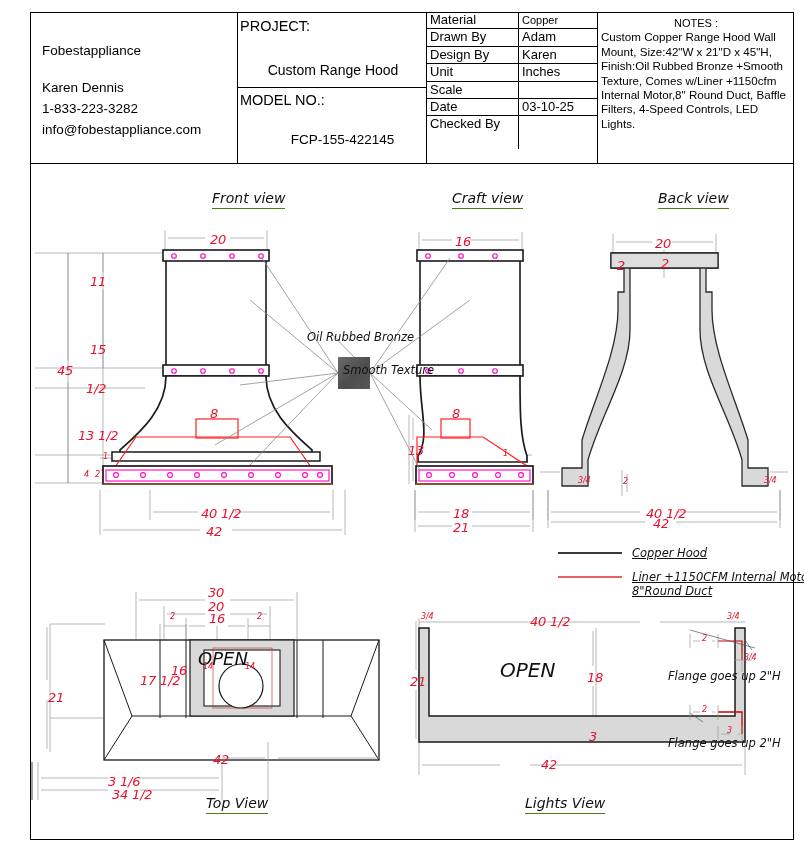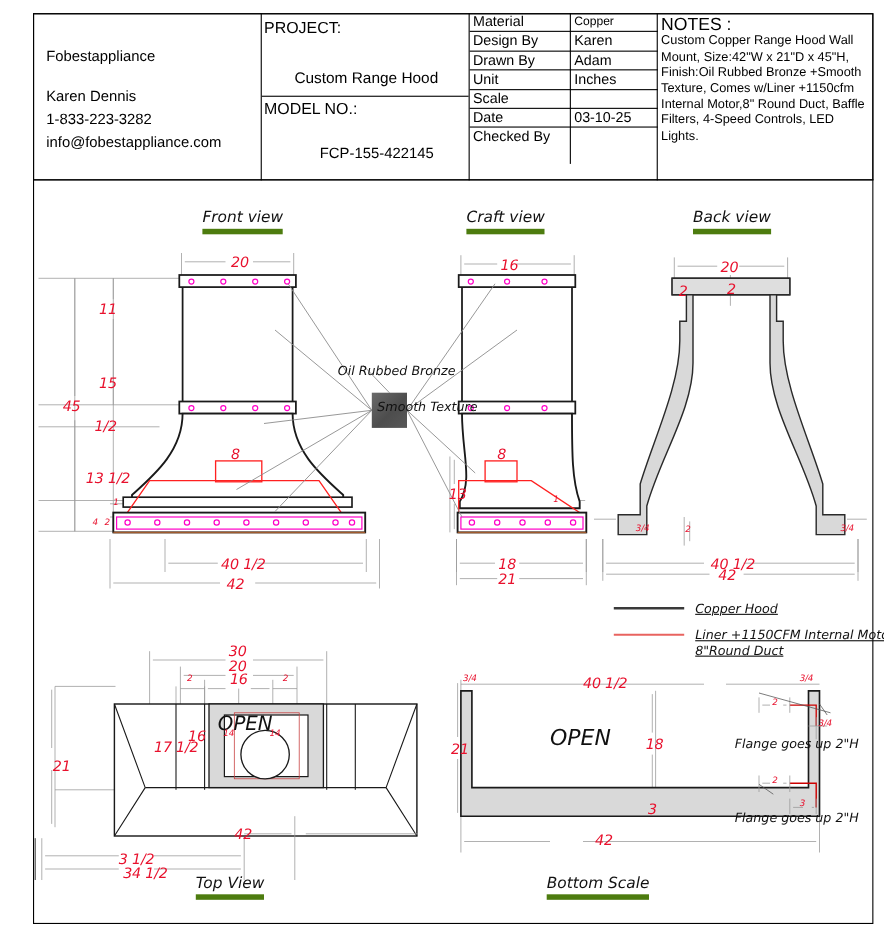--- a/index.html
+++ b/index.html
@@ -26,28 +26,28 @@
   .model-val{position:absolute;left:255px;top:132px;width:175px;text-align:center;font-size:13.5px;}
 
   .spec{position:absolute;left:427px;top:12px;width:171px;}
   .spec-row{display:flex;height:17.4px;border-bottom:1px solid #000;box-sizing:border-box;}
   .spec-row:last-child{border-bottom:none;}
   .spec-k{width:91px;box-sizing:border-box;padding-left:3px;font-size:13px;line-height:16px;}
   .spec-v{flex:1;box-sizing:border-box;padding-left:4px;font-size:13px;line-height:16px;}
   .spec-v.sm{font-size:11px;line-height:17px;}
 
   .notes{position:absolute;left:601px;top:16px;width:190px;font-size:11.6px;line-height:14.4px;}
-  .notes .hd{font-size:16px;}
+  .notes .hd{font-size:11px;text-align:center;}
 
   
   svg.draw{position:absolute;left:0;top:0;width:804px;height:852px;pointer-events:none;}
 
   .vt{position:absolute;font-family:"DejaVu Sans",sans-serif;font-style:italic;font-size:14px;color:#111;white-space:nowrap;}
   .vt u{text-decoration:none;border-bottom:1px solid #000;padding-bottom:2px;display:inline-block;}
-  .vt .dbl{border-bottom:5px solid #4d7c0f;}
+  .vt .dbl{border-bottom:1px solid #4d7c0f;margin-left:28px;}
 
   .dim{position:absolute;font-family:"DejaVu Sans",sans-serif;font-style:italic;font-size:13px;color:#e8112d;white-space:nowrap;letter-spacing:-.2px;}
   .dim.s{font-size:8px;}
   .note-it{position:absolute;font-family:"DejaVu Sans",sans-serif;font-style:italic;font-size:11.5px;color:#111;white-space:nowrap;line-height:13px;}
   .leg-t{position:absolute;font-family:"DejaVu Sans",sans-serif;font-style:italic;font-size:11.5px;color:#111;white-space:nowrap;line-height:14px;text-decoration:underline;}
   .swatch{position:absolute;left:338px;top:357px;width:32px;height:32px;background:linear-gradient(135deg,#6a6a6a,#4d4d4d 55%,#585858);}
   .openlab{position:absolute;font-family:"DejaVu Sans",sans-serif;font-style:italic;color:#111;white-space:nowrap;}
 </style>
 </head>
 <body>
@@ -76,26 +76,26 @@
   <div class="rowline" style="left:238px;top:87px;width:188px;height:1px;"></div>
   <div class="model-lab">MODEL NO.:</div>
   <div class="model-val">FCP-155-422145</div>
 
   <div class="spec">
     <div class="spec-row">
         <div class="spec-k">Material</div>
         <div class="spec-v sm">Copper</div>
       </div>
     <div class="spec-row">
+        <div class="spec-k">Drawn By</div>
+        <div class="spec-v">Adam</div>
+      </div>
+    <div class="spec-row">
         <div class="spec-k">Design By</div>
         <div class="spec-v">Karen</div>
-      </div>
-    <div class="spec-row">
-        <div class="spec-k">Drawn By</div>
-        <div class="spec-v">Adam</div>
       </div>
     <div class="spec-row">
         <div class="spec-k">Unit</div>
         <div class="spec-v">Inches</div>
       </div>
     <div class="spec-row">
         <div class="spec-k">Scale</div>
         <div class="spec-v"></div>
       </div>
     <div class="spec-row">
@@ -331,21 +331,21 @@
   </svg>
 
   <div class="swatch"></div>
   <div class="note-it" style="left:307px;top:331px;">Oil Rubbed Bronze</div>
   <div class="note-it" style="left:311px;top:364px;padding-left:32px;">Smooth Texture</div>
 
   <div class="vt" style="left:184px;top:190px;"><u class="dbl">Front view</u></div>
   <div class="vt" style="left:424px;top:190px;"><u class="dbl">Craft view</u></div>
   <div class="vt" style="left:630px;top:190px;"><u class="dbl">Back view</u></div>
   <div class="vt" style="left:178px;top:795px;"><u class="dbl">Top View</u></div>
-  <div class="vt" style="left:497px;top:795px;"><u class="dbl">Bottom Scale</u></div>
+  <div class="vt" style="left:497px;top:795px;"><u class="dbl">Lights View</u></div>
 
   <div class="leg-t" style="left:632px;top:546px;">Copper Hood</div>
   <div class="leg-t" style="left:632px;top:570px;">Liner +1150CFM Internal Motor</div>
   <div class="leg-t" style="left:632px;top:584px;">8"Round Duct</div>
 
   <div class="openlab" style="left:198px;top:648px;font-size:18px;">OPEN</div>
   <div class="openlab" style="left:500px;top:658px;font-size:20px;">OPEN</div>
 
   <div class="note-it" style="left:668px;top:670px;">Flange goes up 2"H</div>
   <div class="note-it" style="left:668px;top:737px;">Flange goes up 2"H</div>
@@ -382,21 +382,21 @@
   <div class="dim" style="left:208px;top:585px;">30</div>
   <div class="dim" style="left:208px;top:599px;">20</div>
   <div class="dim s" style="left:170px;top:612px;">2</div>
   <div class="dim" style="left:209px;top:611px;">16</div>
   <div class="dim s" style="left:257px;top:612px;">2</div>
   <div class="dim" style="left:48px;top:690px;">21</div>
   <div class="dim" style="left:140px;top:673px;">17 1/2</div>
   <div class="dim" style="left:171px;top:663px;">16</div>
   <div class="dim s" style="left:203px;top:662px;">14</div>
   <div class="dim s" style="left:245px;top:662px;">14</div>
-  <div class="dim" style="left:108px;top:774px;">3 1/2</div>
+  <div class="dim" style="left:108px;top:774px;">3 1/6</div>
   <div class="dim" style="left:112px;top:787px;">34 1/2</div>
   <div class="dim" style="left:213px;top:752px;">42</div>
 
   <div class="dim s" style="left:421px;top:612px;">3/4</div>
   <div class="dim" style="left:530px;top:614px;">40 1/2</div>
   <div class="dim s" style="left:727px;top:612px;">3/4</div>
   <div class="dim" style="left:410px;top:674px;">21</div>
   <div class="dim" style="left:587px;top:670px;">18</div>
   <div class="dim" style="left:589px;top:729px;">3</div>
   <div class="dim" style="left:541px;top:757px;">42</div>

